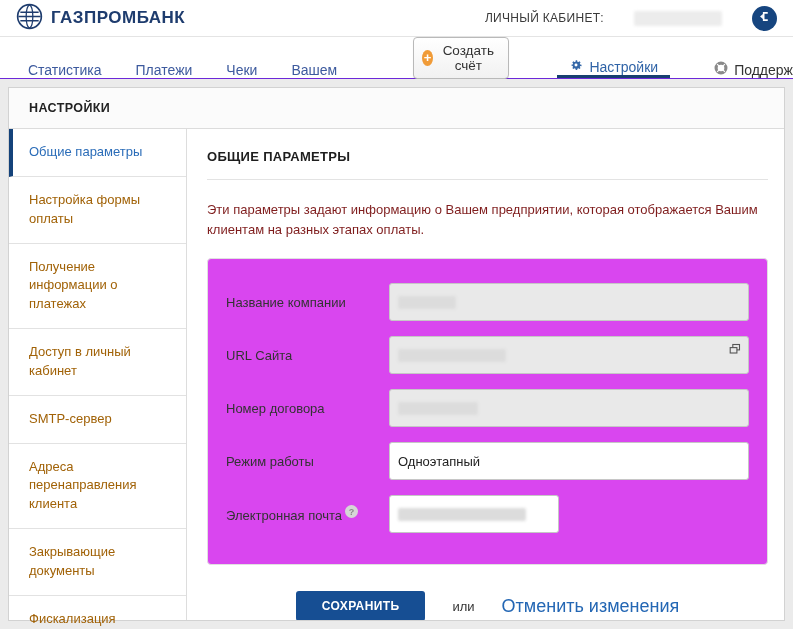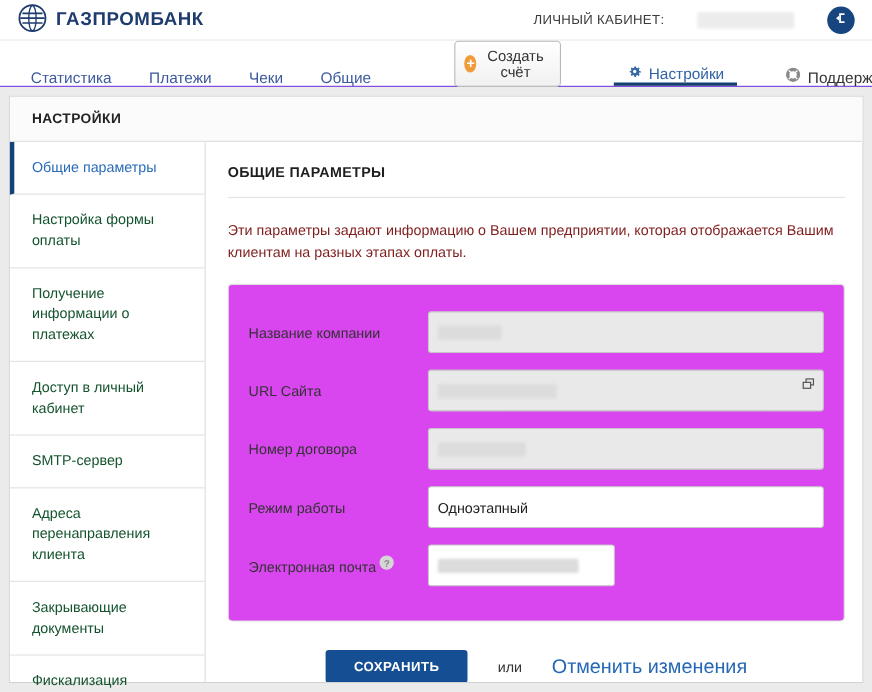--- a/index.html
+++ b/index.html
@@ -61,21 +61,21 @@
   .panel-header {
     background:#fbfbfb; border-bottom:1px solid #dcdcdc;
     padding:13px 20px; font-size:12.5px; font-weight:bold; color:#222; letter-spacing:.4px;
   }
   .panel-body { flex:1; display:flex; min-height:0; }
 
   
   .sidebar { width:178px; flex-shrink:0; border-right:1px solid #ddd; background:#fff; }
   .side-item {
     padding:14px 14px 14px 20px; border-bottom:1px solid #e2e2e2;
-    font-size:13px; color:#14532d; line-height:1.45; cursor:pointer;
+    font-size:13px; color:#a16207; line-height:1.45; cursor:pointer;
   }
   .side-item.active {
     color:#2a6cb8; border-left:4px solid #14427a; padding-left:16px;
   }
 
   
   .content { flex:1; padding:20px 16px 20px 20px; overflow:hidden; }
   .section-title { font-size:13px; font-weight:bold; color:#1e1e1e; letter-spacing:.3px; padding-bottom:15px; }
   .divider { border-bottom:1px solid #e3e3e3; }
   .description { margin:20px 0 18px 0; font-size:13px; color:#7f1d1d; line-height:1.55; max-width:560px; }
@@ -136,21 +136,21 @@
           </svg>
         </span>
       </span>
     </div>
   </header>
 
   <nav class="nav">
     <span class="nav-item nav-link">Статистика</span>
     <span class="nav-item nav-link">Платежи</span>
     <span class="nav-item nav-link">Чеки</span>
-    <span class="nav-item nav-link">Общие</span>
+    <span class="nav-item nav-link">Вашем</span>
 
     <button class="create-btn">
       <span class="plus-badge">+</span>
       <span>Создать счёт</span>
     </button>
 
     <span class="nav-item tab tab-settings">
       <span>
         <svg width="14" height="14" viewBox="0 0 16 16">
           <path fill="#3568a8" d="M14.3 9.3l-1.5-.3c-.1.4-.3.9-.5 1.2l.9 1.2-1.2 1.2-1.2-.9c-.4.2-.8.4-1.2.5l-.3 1.5H7.7l-.3-1.5c-.4-.1-.8-.3-1.2-.5l-1.2.9-1.2-1.2.9-1.2c-.2-.4-.4-.8-.5-1.2l-1.5-.3V7.7l1.5-.3c.1-.4.3-.9.5-1.2l-.9-1.2 1.2-1.2 1.2.9c.4-.2.8-.4 1.2-.5l.3-1.5h1.6l.3 1.5c.4.1.8.3 1.2.5l1.2-.9 1.2 1.2-.9 1.2c.2.4.4.8.5 1.2l1.5.3v1.6z"></path>

